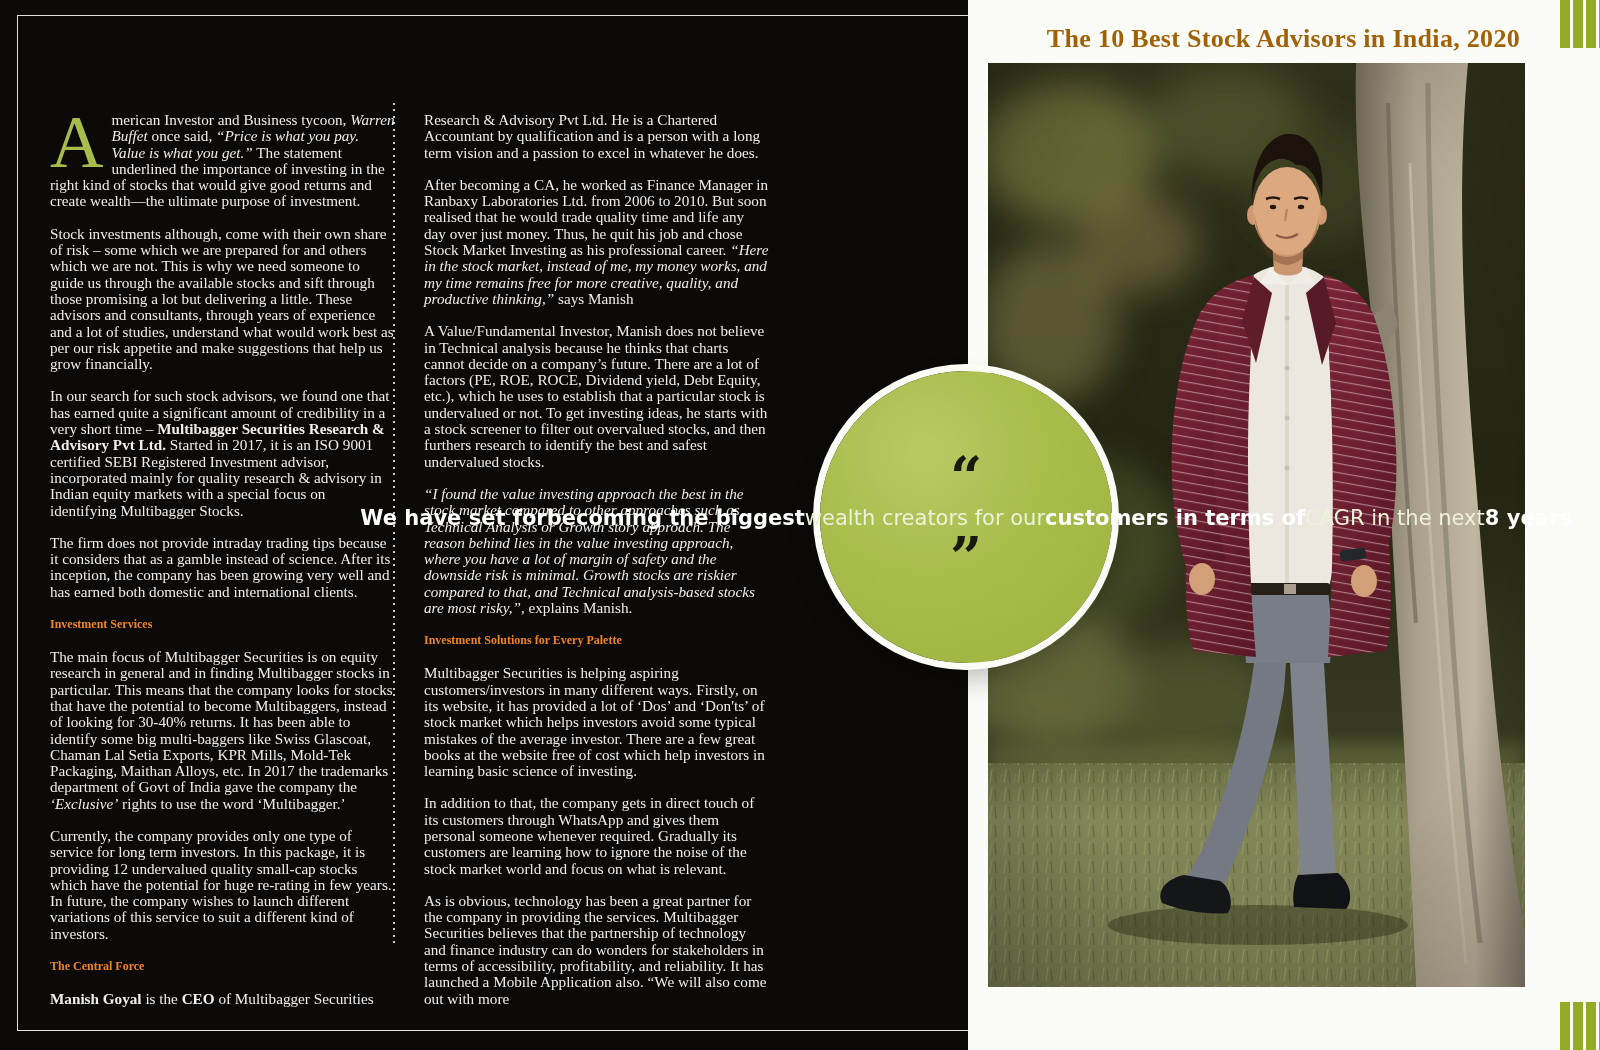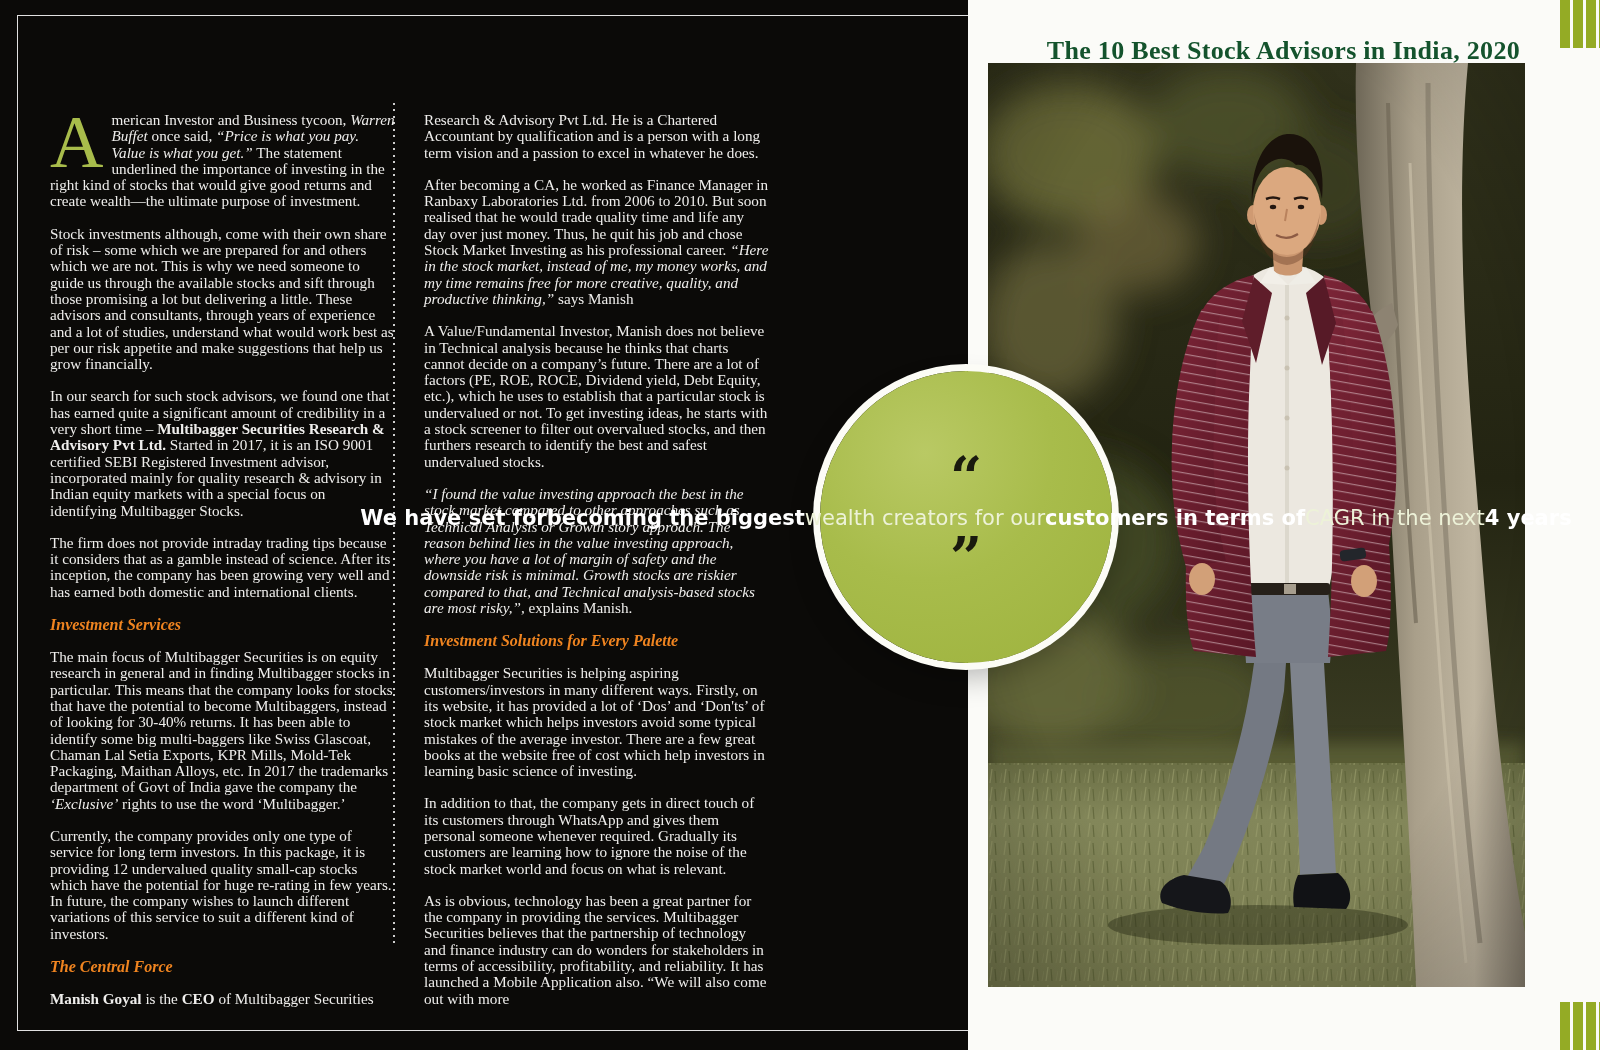--- a/index.html
+++ b/index.html
@@ -22,40 +22,39 @@
     color:var(--body-text,#efeeec);
     font-size:15.2px;line-height:16.3px;
     text-align:left;
   }
   .col1{left:50px;}
   .col2{left:424px;}
   .para{margin:0 0 16px 0;}
   .sec-heading{
     margin:4px 0 16px 0;
     color:var(--heading-orange,#ef8420);
-    font-size:16px;font-weight:700;line-height:17px;
+    font-size:12px;font-weight:700;line-height:17px;
     font-family:"Liberation Serif",serif;
-    font-style:italic;
   }
   .para span.b{font-weight:700;}
   .para span.i{font-style:italic;}
   .dropcap{
     float:left;
     color:var(--accent-green,#a8bc4b);
     font-size:74px;line-height:56px;
     padding:2px 8px 0 0;
   }
   .col-divider{
     position:absolute;left:393px;top:103px;width:2px;height:845px;
     background:repeating-linear-gradient(to bottom,rgba(255,255,255,.8) 0 2px,transparent 2px 6.5px);
   }
   
   .header-title{
-    position:absolute;top:36px;right:80px;
-    font-size:26px;font-weight:700;color:#14532d;
+    position:absolute;top:24px;right:80px;
+    font-size:26px;font-weight:700;color:#a16207;
     letter-spacing:.3px;
     font-family:"Liberation Serif",serif;
   }
   
   .corner-bars{position:absolute;right:0;width:40px;height:48px;display:flex;gap:3px;overflow:hidden;}
   .corner-bars.top{top:0;}
   .corner-bars.bottom{top:1002px;}
   .corner-bars i{flex:none;width:10px;height:100%;background:var(--bar-green,#94ab25);}
   
   .photo{position:absolute;left:988px;top:63px;width:537px;height:924px;overflow:hidden;background:#2c2c18;}
@@ -248,16 +247,16 @@
 </div>
 
 <div class="quote-badge">
   <div class="q-open">“</div>
   <div class="q-lines">
       <div class="q-line"><span class="b">We have set for</span></div>
       <div class="q-line"><span class="b">becoming the biggest</span></div>
       <div class="q-line"><span>wealth creators for our</span></div>
       <div class="q-line"><span class="b">customers in terms of</span></div>
       <div class="q-line"><span>CAGR in the next</span></div>
-      <div class="q-line"><span class="b">4 years</span></div>
+      <div class="q-line"><span class="b">8 years</span></div>
     </div>
   <div class="q-close">”</div>
 </div>
 
 </body></html>

